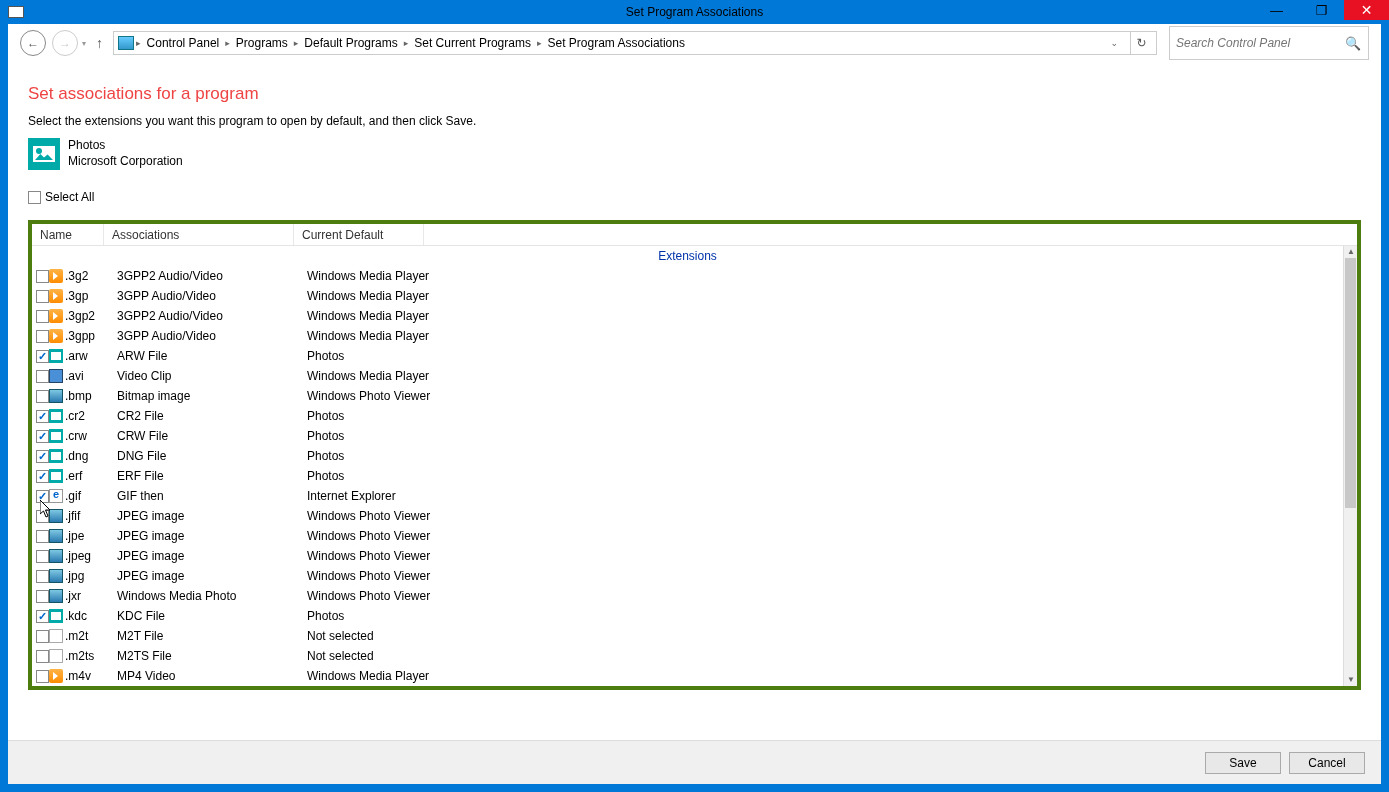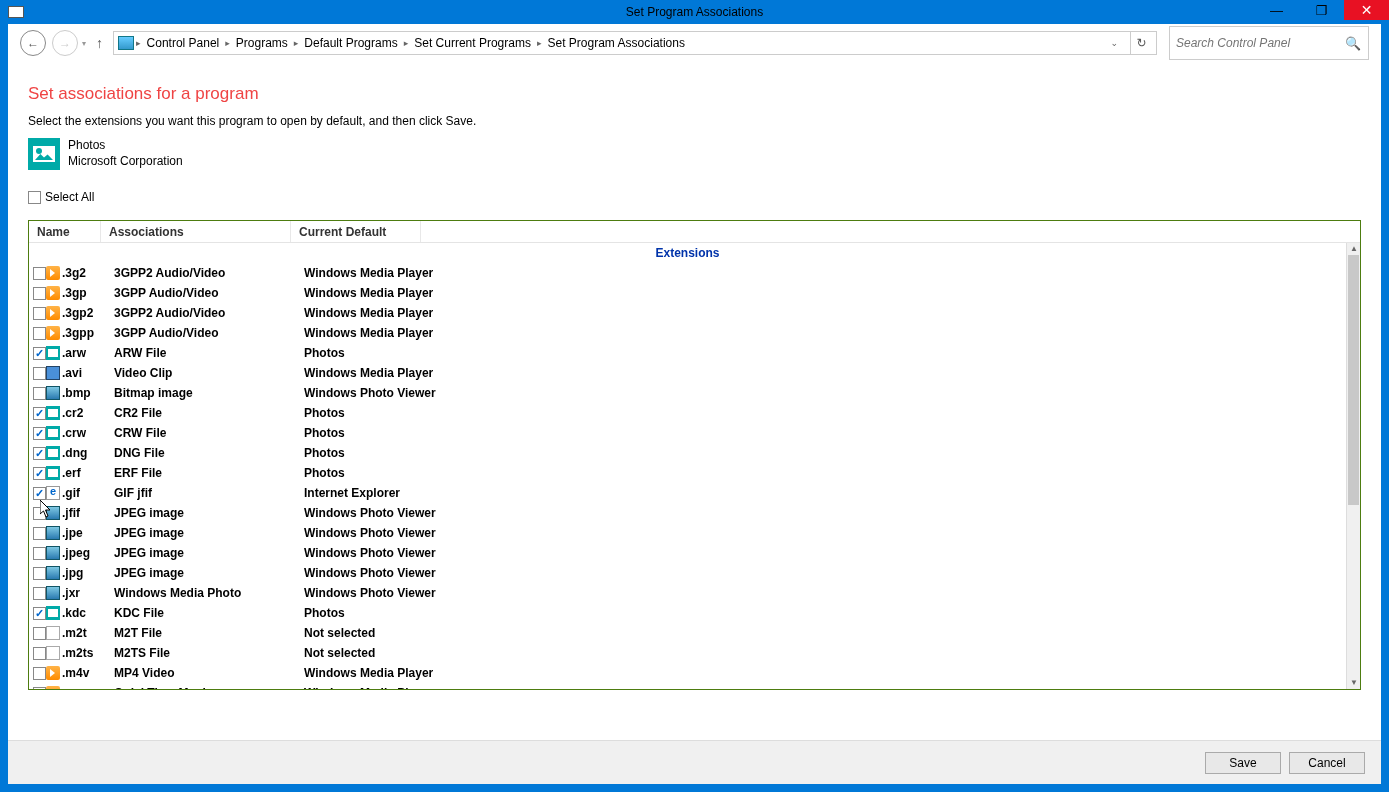--- a/index.html
+++ b/index.html
@@ -33,21 +33,21 @@
 .page-sub { color: #000; font-size: 12px; margin-bottom: 10px; }
 .app-row { display: flex; align-items: center; gap: 8px; margin-bottom: 20px; }
 .app-icon { width: 32px; height: 32px; background: #00aaa8; display: flex; align-items: center; justify-content: center; }
 .app-icon-inner { width: 22px; height: 16px; background: #fff; position: relative; }
 .app-icon-inner::before { content: ""; position: absolute; left: 3px; top: 2px; width: 6px; height: 6px; background: #00aaa8; border-radius: 50%; }
 .app-icon-inner::after { content: ""; position: absolute; left: 2px; bottom: 2px; width: 18px; height: 6px; background: #00aaa8; clip-path: polygon(0 100%, 30% 0, 50% 60%, 70% 10%, 100% 100%); }
 .app-meta { line-height: 1.3; }
 .select-all-row { display: flex; align-items: center; gap: 4px; margin-bottom: 16px; }
 .cb { width: 13px; height: 13px; border: 1px solid #888; background: #fff; display: inline-flex; align-items: center; justify-content: center; cursor: pointer; flex-shrink: 0; }
 .cb.checked::after { content: "✓"; color: #0066cc; font-size: 11px; line-height: 1; font-weight: bold; }
-.table-wrap { border: 1px solid #4d7c0f; height: 470px; position: relative; font-weight: bold; }
+.table-wrap { border: 4px solid #4d7c0f; height: 470px; position: relative; }
 .table-header { display: flex; background: #fff; border-bottom: 1px solid #e4e4e4; height: 22px; align-items: center; font-size: 12px; color: #333; }
 .th { padding-left: 8px; border-right: 1px solid #e8e8e8; height: 100%; display: flex; align-items: center; cursor: pointer; }
 .th-name { width: 72px; }
 .th-desc { width: 190px; }
 .th-def { width: 130px; }
 .th-rest { flex: 1; border-right: none; }
 .sort-ind { width: 8px; height: 5px; margin-left: 2px; }
 .table-body { position: absolute; top: 22px; left: 0; right: 14px; bottom: 0; overflow: hidden; }
 .group-header { color: #0033aa; padding: 3px 8px; font-size: 12px; text-align: center; }
 .row { display: flex; align-items: center; height: 20px; padding-left: 4px; }
@@ -251,21 +251,21 @@
               </div>
               <div class="col-desc">ERF File</div>
               <div class="col-def">Photos</div>
             </div>
             <div class="row">
               <span class="cb checked"></span>
               <div class="col-name">
                 <span class="ext-icon ico-ie"></span>
                 <span class="ext-name">.gif</span>
               </div>
-              <div class="col-desc">GIF jfif</div>
+              <div class="col-desc">GIF then</div>
               <div class="col-def">Internet Explorer</div>
             </div>
             <div class="row">
               <span class="cb"></span>
               <div class="col-name">
                 <span class="ext-icon ico-wpv"></span>
                 <span class="ext-name">.jfif</span>
               </div>
               <div class="col-desc">JPEG image</div>
               <div class="col-def">Windows Photo Viewer</div>

